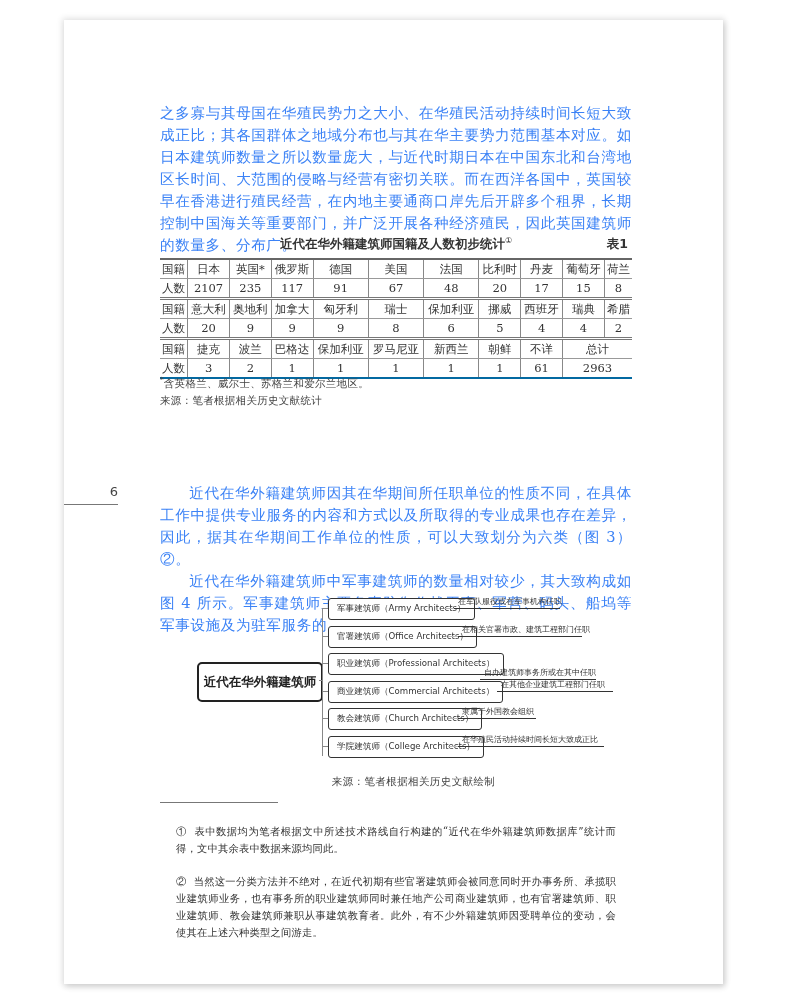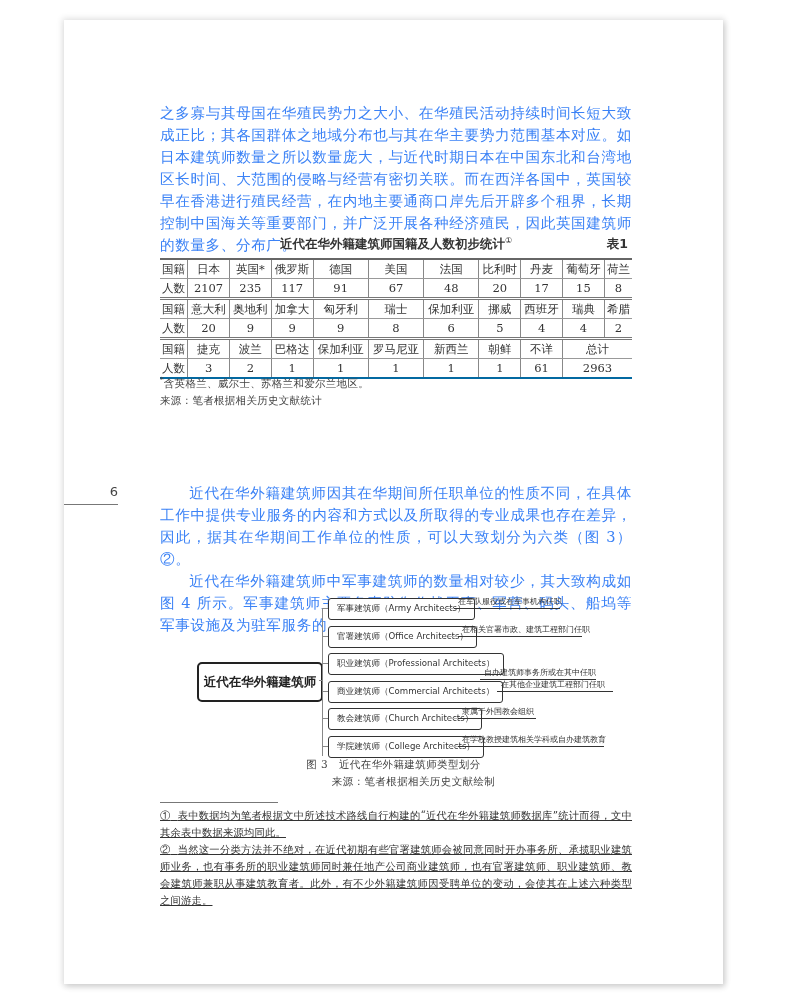--- a/index.html
+++ b/index.html
@@ -66,21 +66,21 @@
   }
   .branch .connector { position: absolute; top: 10px; height: 1px; background: #bbb; width: 10px; }
   .branch .desc {
     position: absolute; top: -2px; font-family: Liberation Sans, sans-serif; font-size: 8px; color: #333;
     border-bottom: 1.3px solid #333; padding: 0 4px 1px 4px; white-space: nowrap;
   }
   .fig-caption { position: absolute; left: 0; width: 659px; text-align: center; font-size: 10.5px; color: #444; letter-spacing: 0.4px; }
 
   .fn-rule { position: absolute; left: 96px; top: 782px; width: 118px; height: 1px; background: #777; }
   .footnotes { position: absolute; left: 96px; top: 787px; width: 472px; font-size: 10.3px; line-height: 17px; color: #333; letter-spacing: 0.2px; text-align: justify; }
-  .footnotes p { margin: 0; text-decoration: underline; }
+  .footnotes p { margin: 16px; }
 </style>
 </head>
 <body>
 
 <div class="page">
 
   <p class="col para p1">之多寡与其母国在华殖民势力之大小、在华殖民活动持续时间长短大致成正比；其各国群体之地域分布也与其在华主要势力范围基本对应。如日本建筑师数量之所以数量庞大，与近代时期日本在中国东北和台湾地区长时间、大范围的侵略与经营有密切关联。而在西洋各国中，英国较早在香港进行殖民经营，在内地主要通商口岸先后开辟多个租界，长期控制中国海关等重要部门，并广泛开展各种经济殖民，因此英国建筑师的数量多、分布广。</p>
 
   <div class="table-title-row">
     <div class="table-title">
@@ -216,25 +216,24 @@
     <div class="branch" style="top:118px;">
       <div class="stub"></div>
       <div class="node">教会建筑师（Church Architects）</div>
       <div class="connector" style="left:126px;"></div>
       <div class="desc" style="left:136px;width:70px;">隶属于外国教会组织</div>
     </div>
     <div class="branch" style="top:146px;">
       <div class="stub"></div>
       <div class="node">学院建筑师（College Architects）</div>
       <div class="connector" style="left:126px;"></div>
-      <div class="desc" style="left:136px;width:138px;">在学校教授建筑相关学科或自办建筑教育</div>
-    </div>
-  </div>
-
-  <div class="fig-caption" style="top:738px;">图 3　近代在华外籍建筑师类型划分</div>
+      <div class="desc" style="left:136px;width:138px;">在华殖民活动持续时间长短大致成正比</div>
+    </div>
+  </div>
+
   <div class="fig-caption" style="top:755px;padding-left:20px;">来源：笔者根据相关历史文献绘制</div>
 
   <div class="fn-rule"></div>
   <div class="footnotes">
     <p><span>①</span>&nbsp;&nbsp;<span>表中数据均为笔者根据文中所述技术路线自行构建的“近代在华外籍建筑师数据库”统计而得，文中其余表中数据来源均同此。</span></p>
     <p><span>②</span>&nbsp;&nbsp;<span>当然这一分类方法并不绝对，在近代初期有些官署建筑师会被同意同时开办事务所、承揽职业建筑师业务，也有事务所的职业建筑师同时兼任地产公司商业建筑师，也有官署建筑师、职业建筑师、教会建筑师兼职从事建筑教育者。此外，有不少外籍建筑师因受聘单位的变动，会使其在上述六种类型之间游走。</span></p>
   </div>
 
 </div>
 

